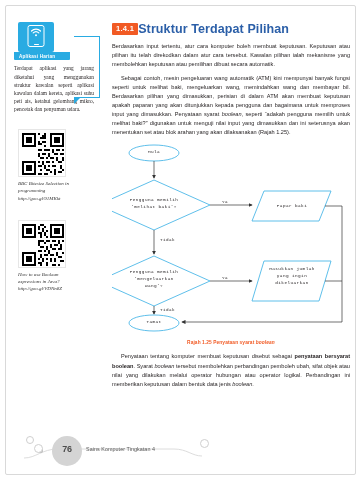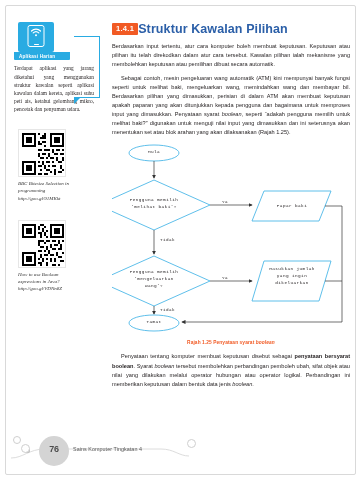--- a/index.html
+++ b/index.html
@@ -91,21 +91,21 @@
     position:absolute;font-family:"Liberation Mono",monospace;font-size:4.3px;
     color:#231f20;letter-spacing:.4px;
   }
   .fig-cap{
     text-align:center;color:#f15a24;font-size:4.8px;margin-top:-2px;
     font-weight:bold;letter-spacing:.1px;
   }
   .fig-cap i{font-style:italic;}
 
   
-  #footer{position:absolute;left:11px;bottom:12px;width:200px;height:34px;}
+  #footer{position:absolute;left:24px;bottom:12px;width:200px;height:34px;}
   .f-swoosh{
     position:absolute;left:0;top:10px;width:190px;height:18px;
   }
   .f-circle{
     position:absolute;left:28px;top:2px;width:30px;height:30px;border-radius:50%;
     background:#d4d4d4;
   }
   .f-num{
     position:absolute;left:32px;top:10px;width:22px;text-align:center;
     font-size:9px;font-weight:bold;color:#4d4d4d;letter-spacing:-.3px;
@@ -284,21 +284,21 @@
         <span>expressions in Java?</span><br>
         <span>http://goo.gl/VDNn8Z</span>
       </div>
     </div>
   </div>
 
   <div id="main">
 
     <div class="head-row">
       <span class="sec-num">1.4.1</span>
-      <span class="sec-title">Struktur Kawalan Pilihan</span>
+      <span class="sec-title">Struktur Terdapat Pilihan</span>
     </div>
 
     <div class="para">Berdasarkan input tertentu, atur cara komputer boleh membuat keputusan. Keputusan atau pilihan itu telah direkodkan dalam atur cara tersebut. Kawalan pilihan ialah mekanisme yang membolehkan keputusan atau pemilihan dibuat secara automatik.</div>
 
     <div class="para indent"><span>Sebagai contoh, mesin pengeluaran wang automatik (ATM) kini mempunyai banyak fungsi seperti untuk melihat baki, mengeluarkan wang, memindahkan wang dan membayar bil. Berdasarkan pilihan yang dimasukkan, perisian di dalam ATM akan membuat keputusan apakah paparan yang akan ditunjukkan kepada pengguna dan bagaimana untuk memproses input yang dimasukkan. Penyataan syarat </span><i>boolean</i><span>, seperti “adakah pengguna memilih untuk melihat baki?” digunakan untuk menguji nilai input yang dimasukkan dan ini seterusnya akan menentukan set atau blok arahan yang akan dilaksanakan (Rajah 1.25).</span></div>
 
     <div id="flow">
       <svg width="238" height="200" viewBox="0 0 238 200">
         <defs>
           <marker id="ah" markerWidth="6" markerHeight="6" refX="5" refY="3" orient="auto">

